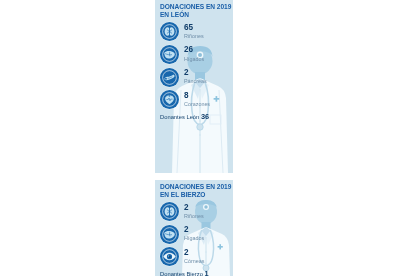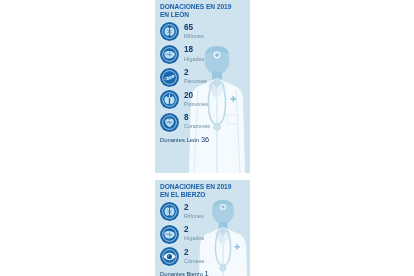--- a/index.html
+++ b/index.html
@@ -18,21 +18,21 @@
   #infographic {
     position: absolute;
     left: 155px;
     top: 0;
     width: 95px;
     height: 276px;
   }
 
   .panel {
     position: relative;
-    width: 95px;
+    width: 78px;
     background: #cfe3ee;
     overflow: hidden;
   }
   .panel-leon {
     height: 173px;
   }
   .panel-bierzo {
     margin-top: 7px;
     height: 96px;
   }
@@ -114,21 +114,21 @@
   .panel-footer {
     position: relative;
     z-index: 6;
     padding: 1px 0 0 5px;
     font-size: 5.8px;
     color: #16446f;
     white-space: nowrap;
   }
   .panel-footer .footer-count {
     font-size: 7.4px;
-    font-weight: normal;
+    font-weight: bold;
     color: #123f6b;
   }
 </style>
 </head>
 <body>
 
 <div id="infographic">
 
   <div class="panel panel-leon">
 
@@ -194,55 +194,40 @@
       <div class="row">
         <span class="icon-circle">
           <svg width="15" height="15" viewBox="0 0 24 24">
             <circle cx="12" cy="12" r="11" fill="none" stroke="#ffffff" stroke-width="1"></circle>
             <path d="M3.5 9.5C6 6.5 11 5.8 15.5 7.2c3.2 1 5.2 2.6 5 4.6-.2 2.2-2.6 4.6-6 6-3.2 1.3-6.6 1-8.4-1-1.6-1.8-2.2-5-2.6-7.3z" fill="#bfe0f2"></path>
             <path d="M5 10.5c3 1.6 7 2.4 11 1.8" stroke="#1767ad" stroke-width="0.9" fill="none"></path>
             <path d="M12.5 7.5c-.6 2.2-.6 5 .3 7.6" stroke="#1767ad" stroke-width="0.9" fill="none"></path>
           </svg>
         </span>
         <span class="row-text">
-          <span class="row-value">18</span>
+          <span class="row-value">26</span>
           <span class="row-label">Hígados</span>
         </span>
       </div>
 
       <div class="row">
         <span class="icon-circle">
           <svg width="15" height="15" viewBox="0 0 24 24">
             <circle cx="12" cy="12" r="11" fill="none" stroke="#ffffff" stroke-width="1"></circle>
             <path d="M4 14.5c0-2.2 2-3.4 4.6-3.6 3-.2 6-1.2 8.2-2.6 1.8-1.1 3.2-.3 3.2 1.2 0 1.5-1.4 2.6-3.4 3.6-3 1.5-6.4 2.8-9.4 3.2C5 16.6 4 15.9 4 14.5z" fill="#bfe0f2"></path>
             <circle cx="6.3" cy="14" r="1.5" fill="#1767ad"></circle>
             <path d="M9 13.6c2.6-.6 5.4-1.6 7.6-2.8" stroke="#1767ad" stroke-width="0.8" fill="none"></path>
           </svg>
         </span>
         <span class="row-text">
           <span class="row-value">2</span>
           <span class="row-label">Páncreas</span>
         </span>
       </div>
 
-      <div class="row">
-        <span class="icon-circle">
-          <svg width="15" height="15" viewBox="0 0 24 24">
-            <circle cx="12" cy="12" r="11" fill="none" stroke="#ffffff" stroke-width="1"></circle>
-            <path d="M11 9v9c0 1-.6 1.6-1.6 1.4-2.6-.5-5-2.6-5.4-6-.3-2.7.7-5 2-6.2 1-.9 2.2-.5 2.6.7L11 9z" fill="#bfe0f2"></path>
-            <path d="M13 9v9c0 1 .6 1.6 1.6 1.4 2.6-.5 5-2.6 5.4-6 .3-2.7-.7-5-2-6.2-1-.9-2.2-.5-2.6.7L13 9z" fill="#bfe0f2"></path>
-            <path d="M12 3.6v6" stroke="#bfe0f2" stroke-width="1.6"></path>
-            <path d="M12 8.6l-3 1.4M12 8.6l3 1.4" stroke="#bfe0f2" stroke-width="1.4"></path>
-          </svg>
-        </span>
-        <span class="row-text">
-          <span class="row-value">20</span>
-          <span class="row-label">Pulmones</span>
-        </span>
-      </div>
 
       <div class="row">
         <span class="icon-circle">
           <svg width="15" height="15" viewBox="0 0 24 24">
             <circle cx="12" cy="12" r="11" fill="none" stroke="#ffffff" stroke-width="1"></circle>
             <path d="M12 19.5c-3.8-2.6-7-5.4-7-8.8 0-2.4 1.8-4.2 4-4.2 1.4 0 2.4.7 3 1.6.6-.9 1.6-1.6 3-1.6 2.2 0 4 1.8 4 4.2 0 3.4-3.2 6.2-7 8.8z" fill="#bfe0f2"></path>
             <path d="M8.5 5.5v4M11 4.6v4.6M14 4.8v4.4M16 6v3.4" stroke="#bfe0f2" stroke-width="1.2"></path>
             <path d="M7 12h3l1.2-2.4 1.6 4.4 1.2-2.6h3" stroke="#1767ad" stroke-width="0.9" fill="none"></path>
           </svg>
         </span>

